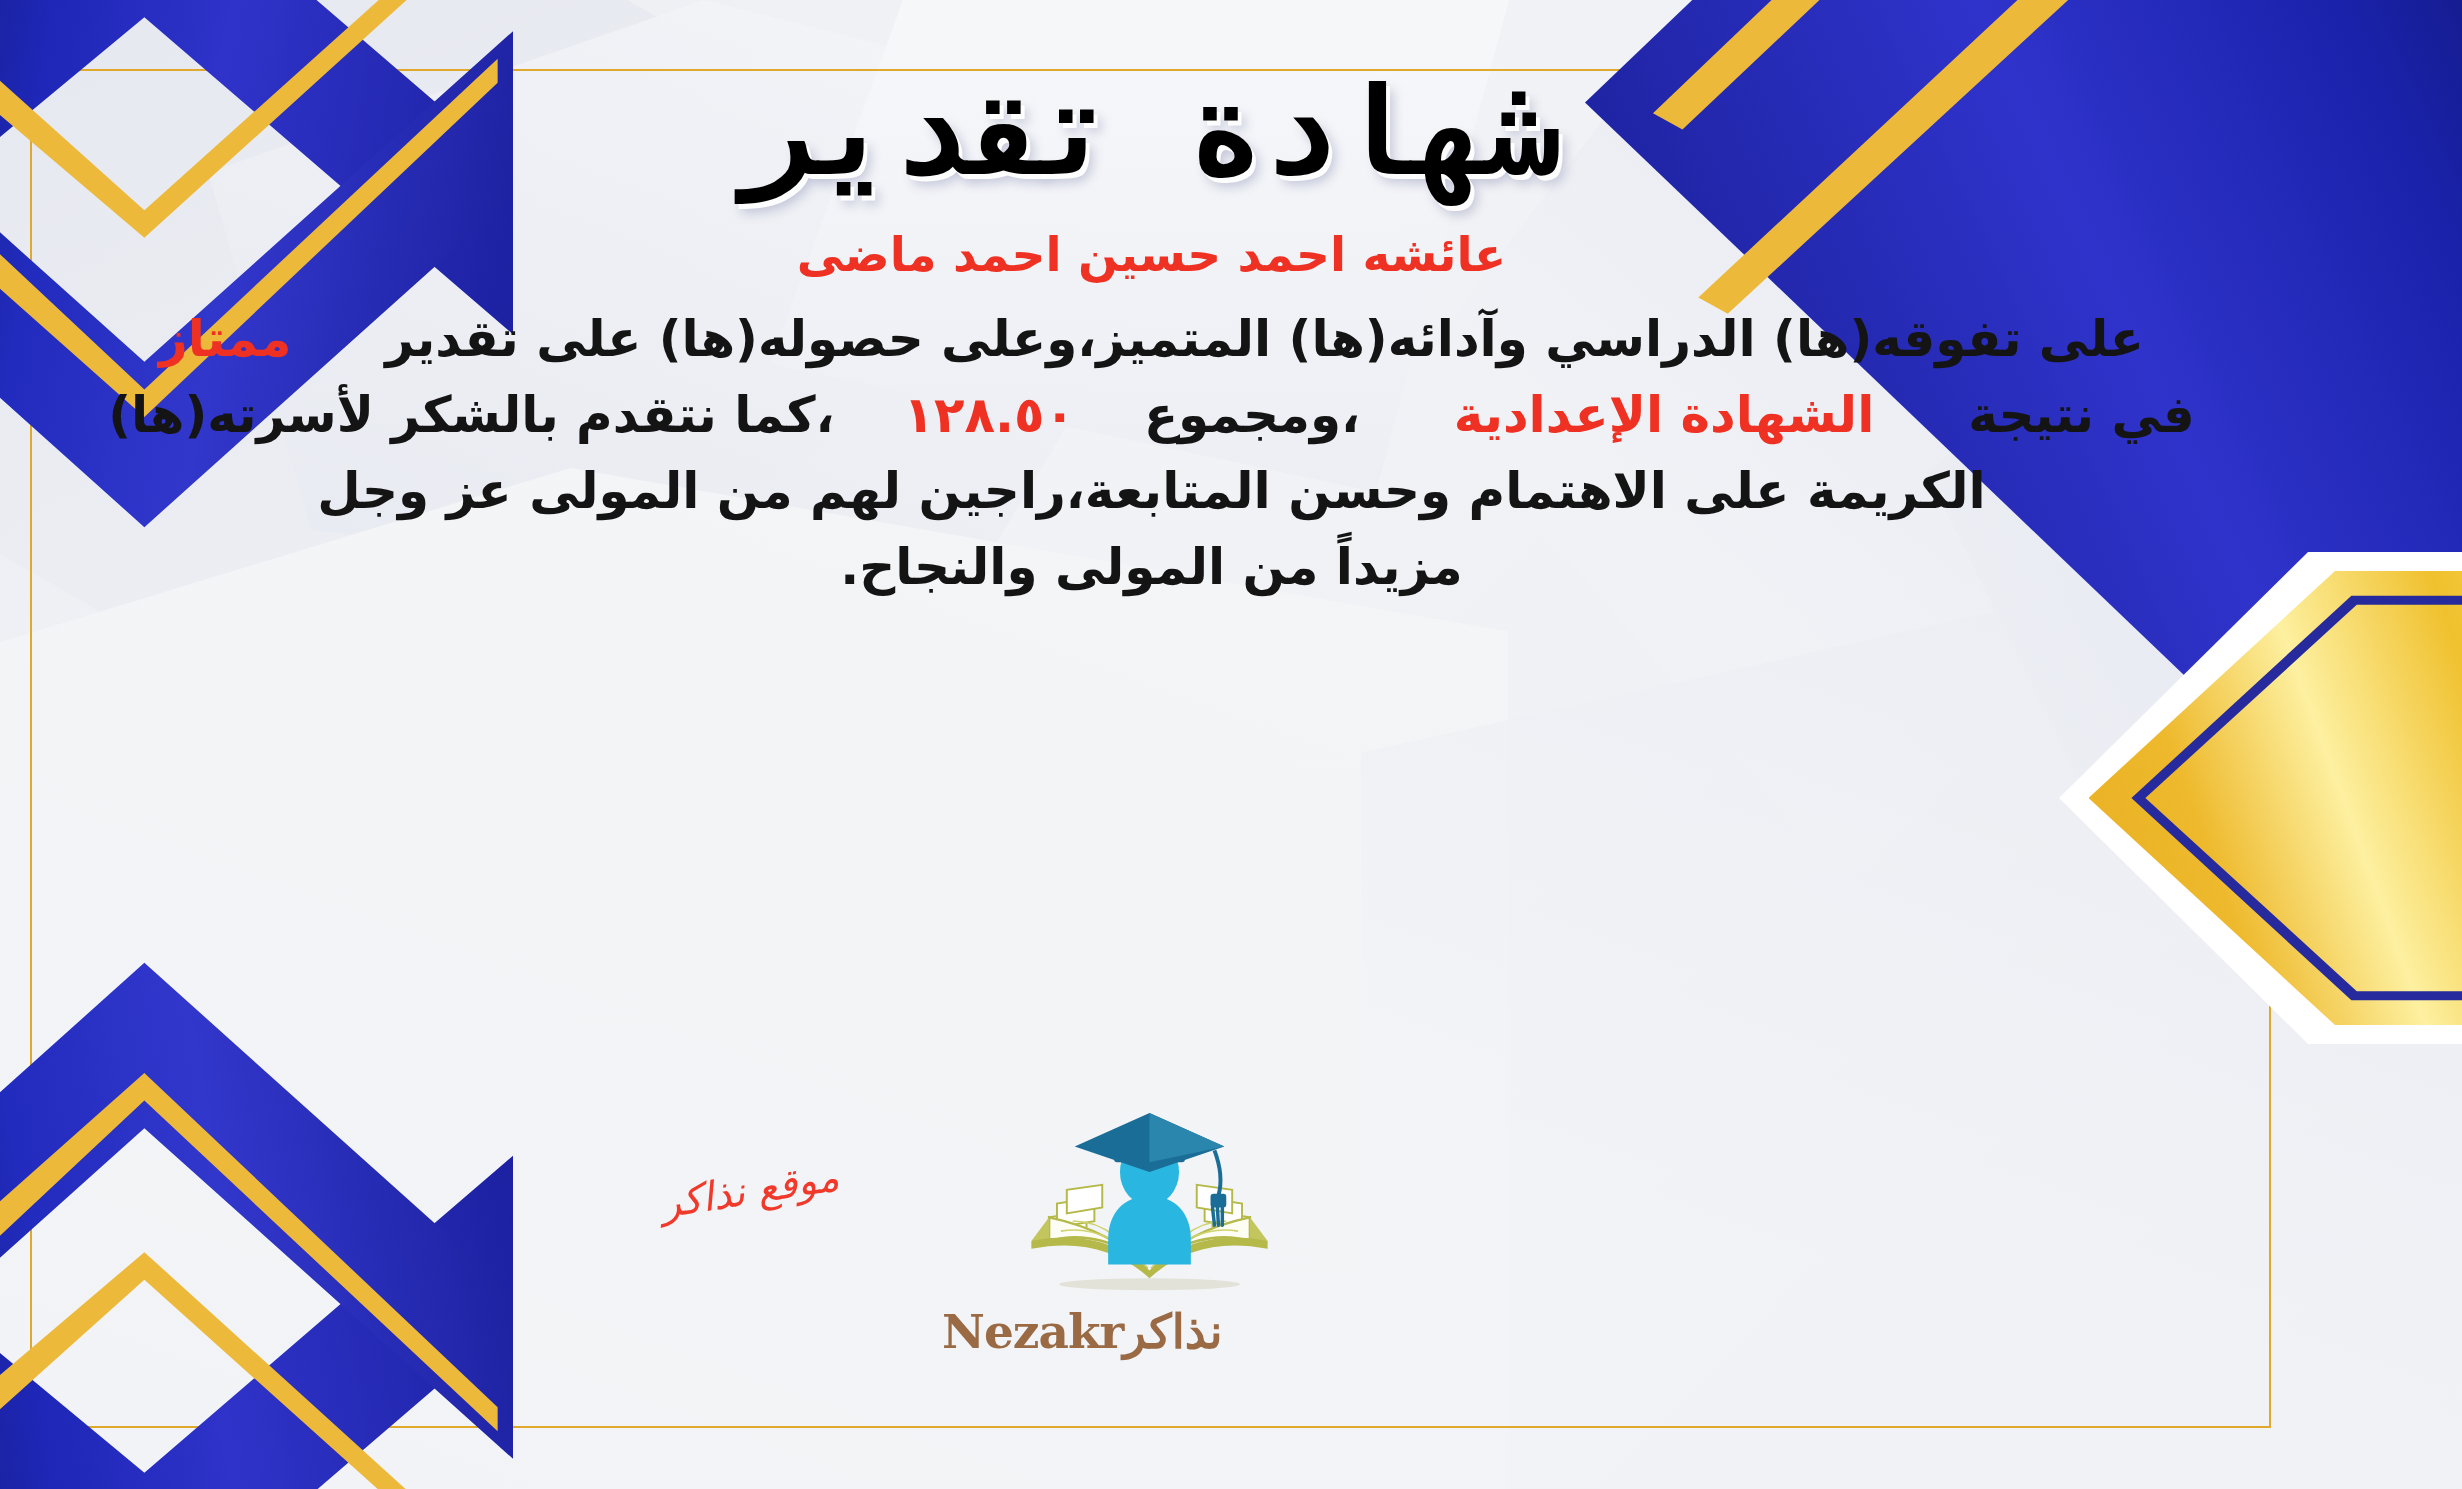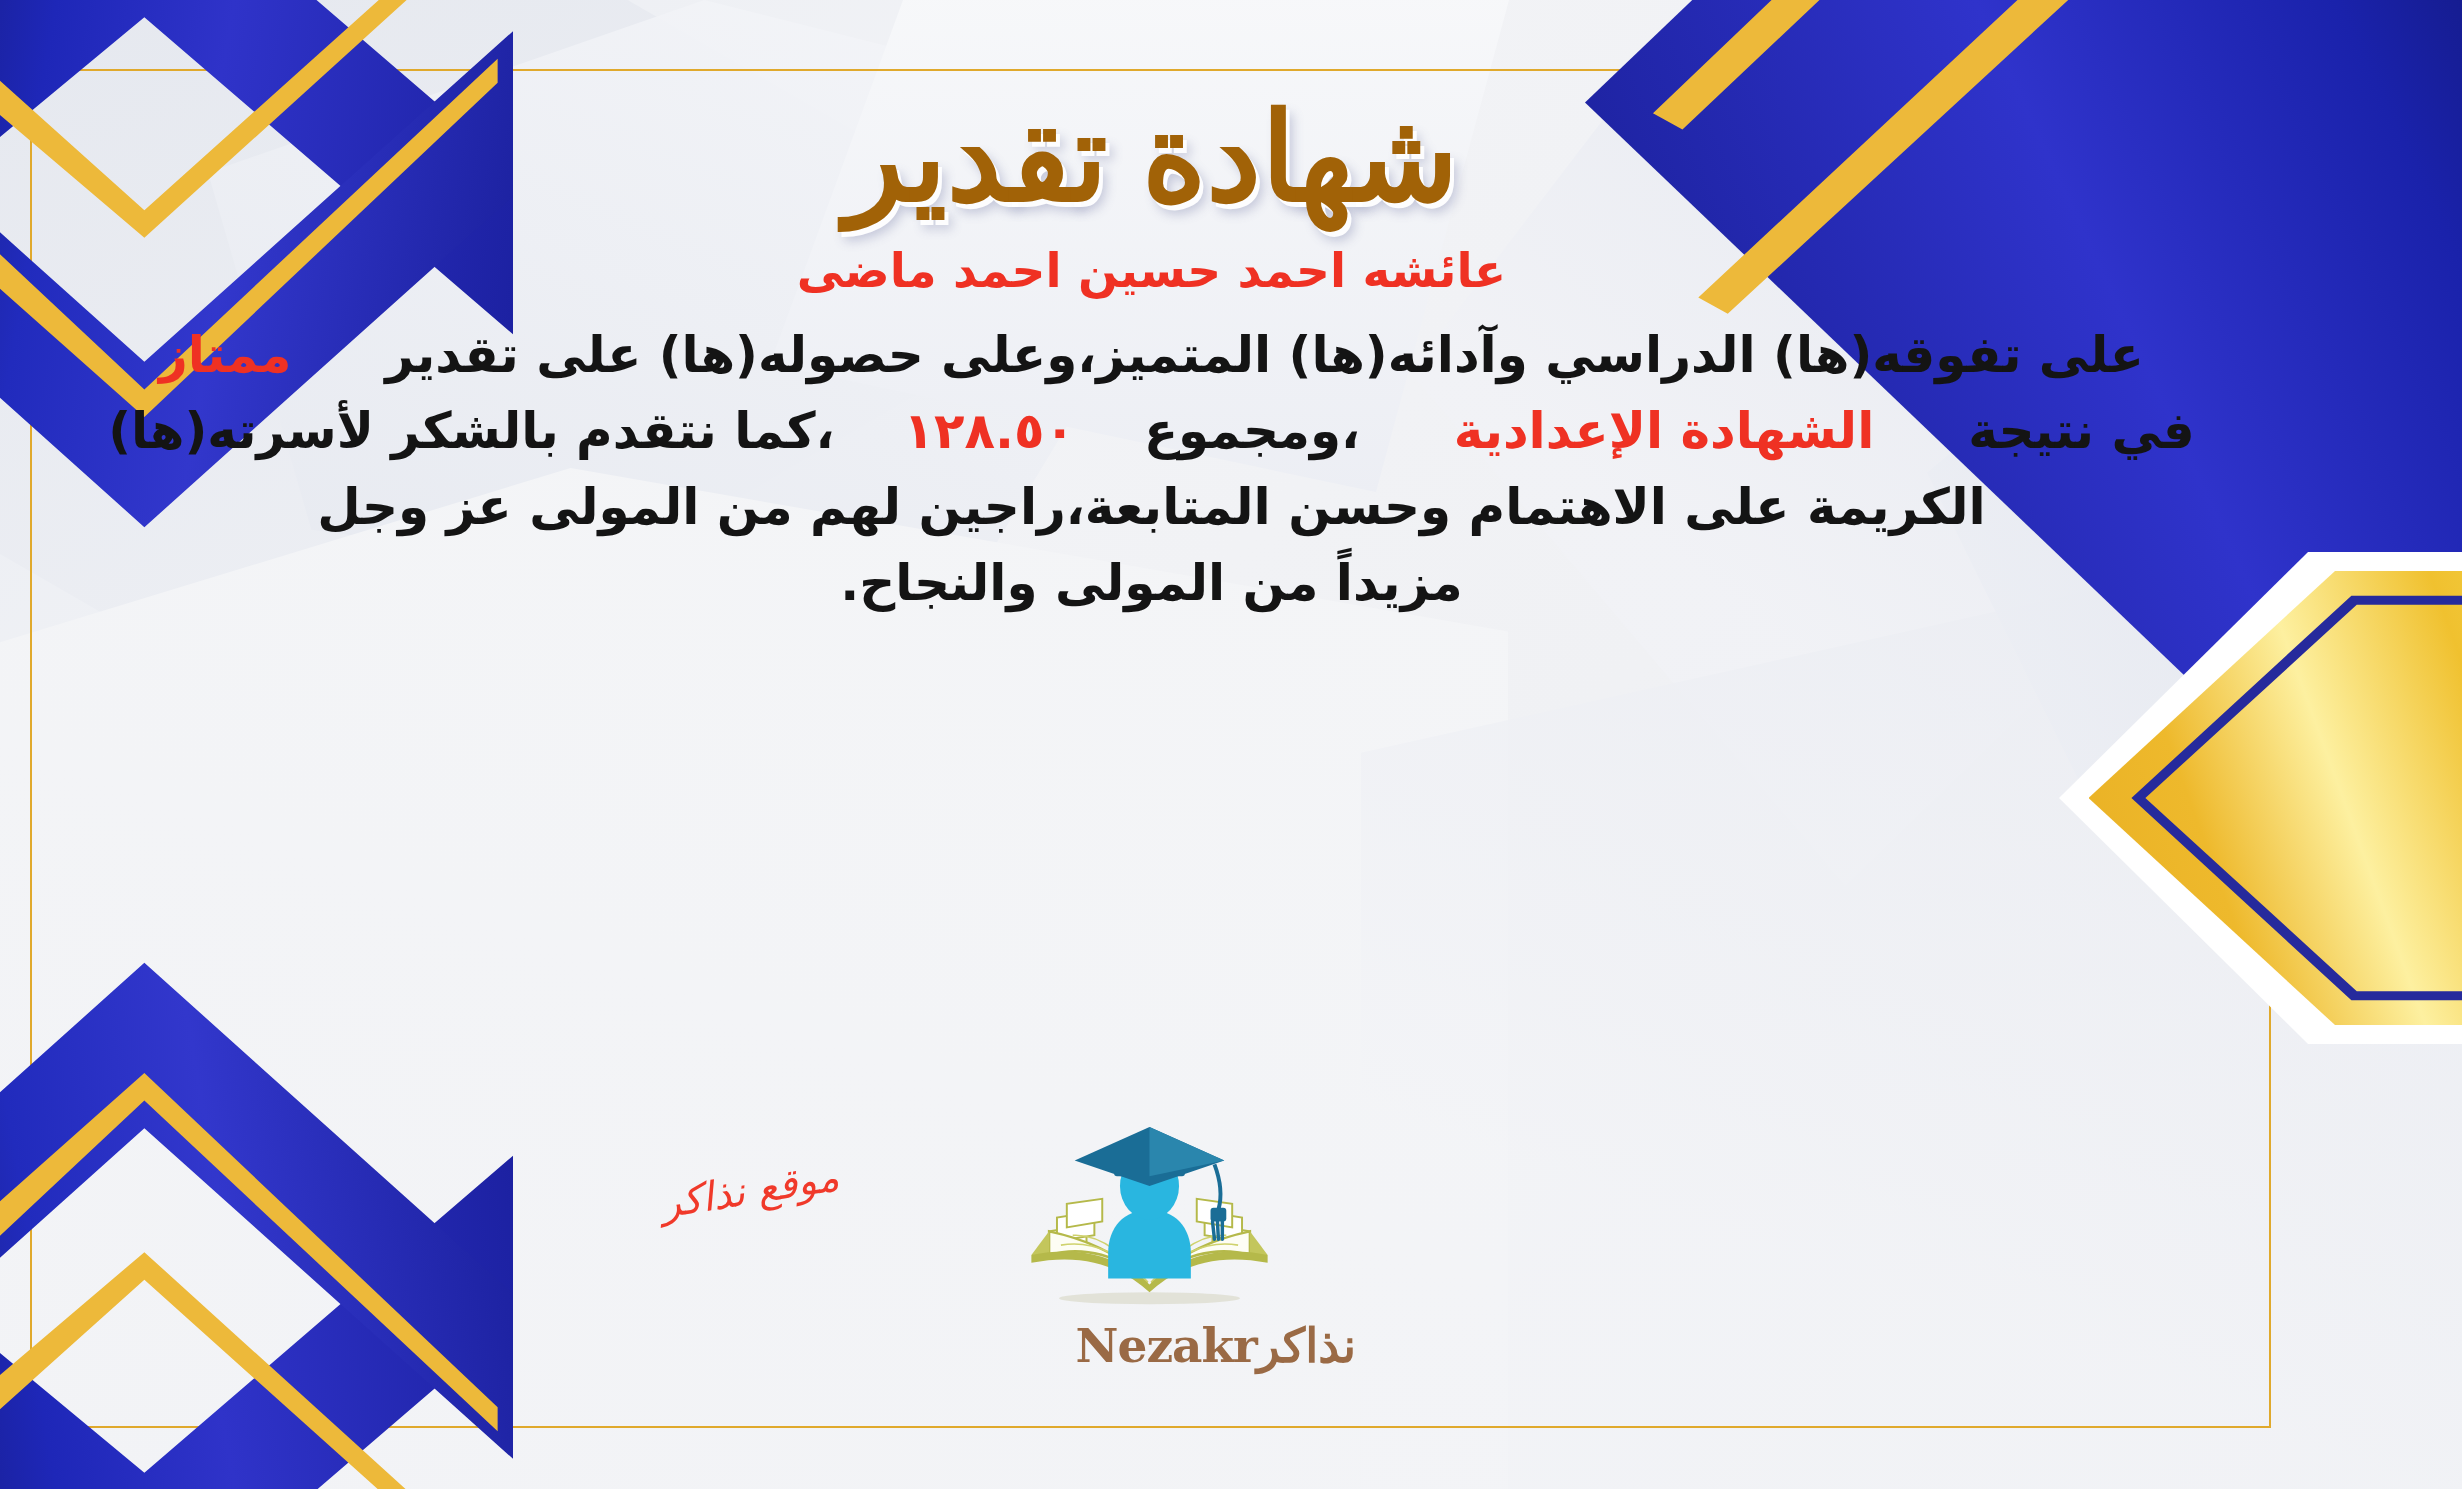--- a/index.html
+++ b/index.html
@@ -171,26 +171,26 @@
   
   .content {
     position: absolute;
     left: 212px; top: 74px;
     width: 2211px; height: 1349px;
     text-align: center;
     direction: rtl;
   }
 
   .title {
-    margin-top: 18px;
+    margin-top: 2px;
     font-size: 123px;
     line-height: 1.08;
     font-weight: 700;
-    color: #a16207;
-    font-family: Liberation Sans, sans-serif;
+    color: #000000;
+    font-family: Liberation Mono, monospace;
     letter-spacing: -3px;
     text-shadow:
       3.9px 4.9px 0 rgba(255,255,255,.95),
       6.9px 8.9px 10.8px rgba(90,95,150,.30);
   }
 
   .intro-line {
     margin-top: 26.6px;
     font-size: 47px;
     font-weight: 700;
@@ -247,23 +247,23 @@
     color: #f0392a;
     font-family: "DejaVu Serif", "Liberation Serif", serif;
     font-style: italic;
     transform: rotate(-9deg);
     display: inline-block;
   }
 
   .logo-area {
     position: absolute;
     left: 896px;
-    top: 17px;
+    top: 3px;
     width: 414px;
-    text-align: right;
+    text-align: left;
   }
   .logo-mark {
     width: 315px;
     height: 212px;
     margin: 0 auto;
     display: block;
   }
   .logo-wordmark {
     margin-top: -8.9px;
     font-size: 47px;

